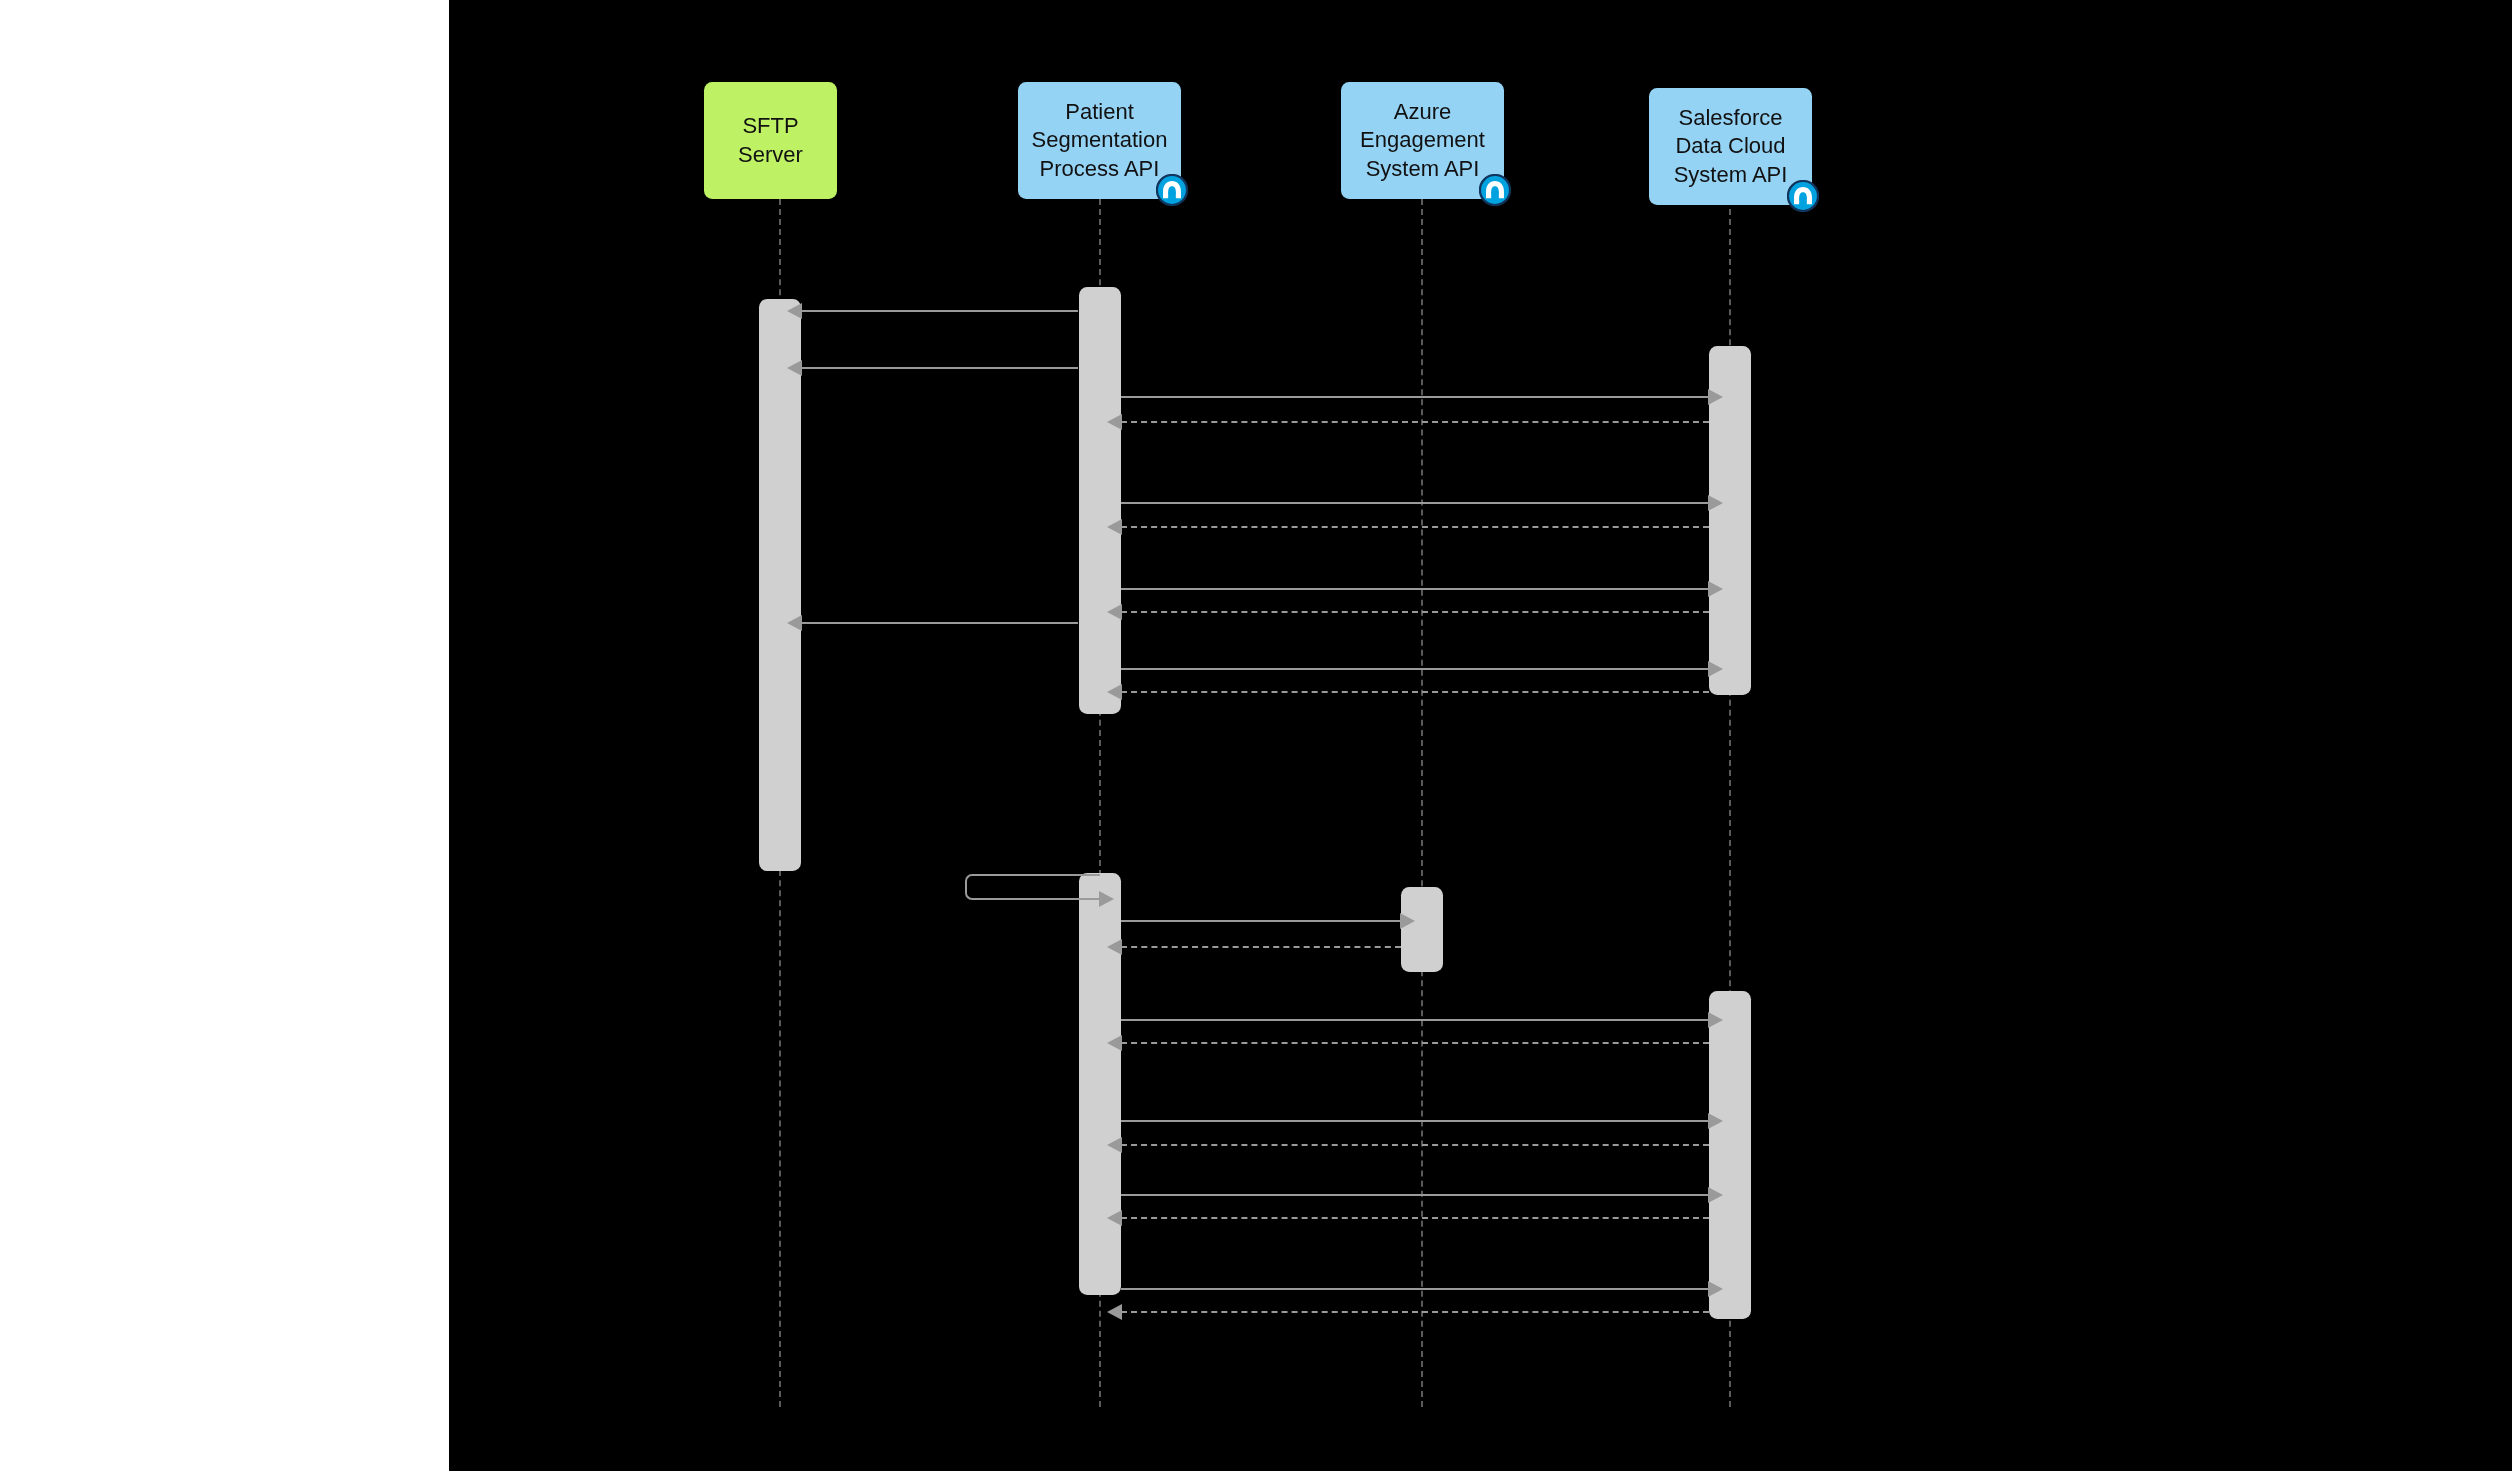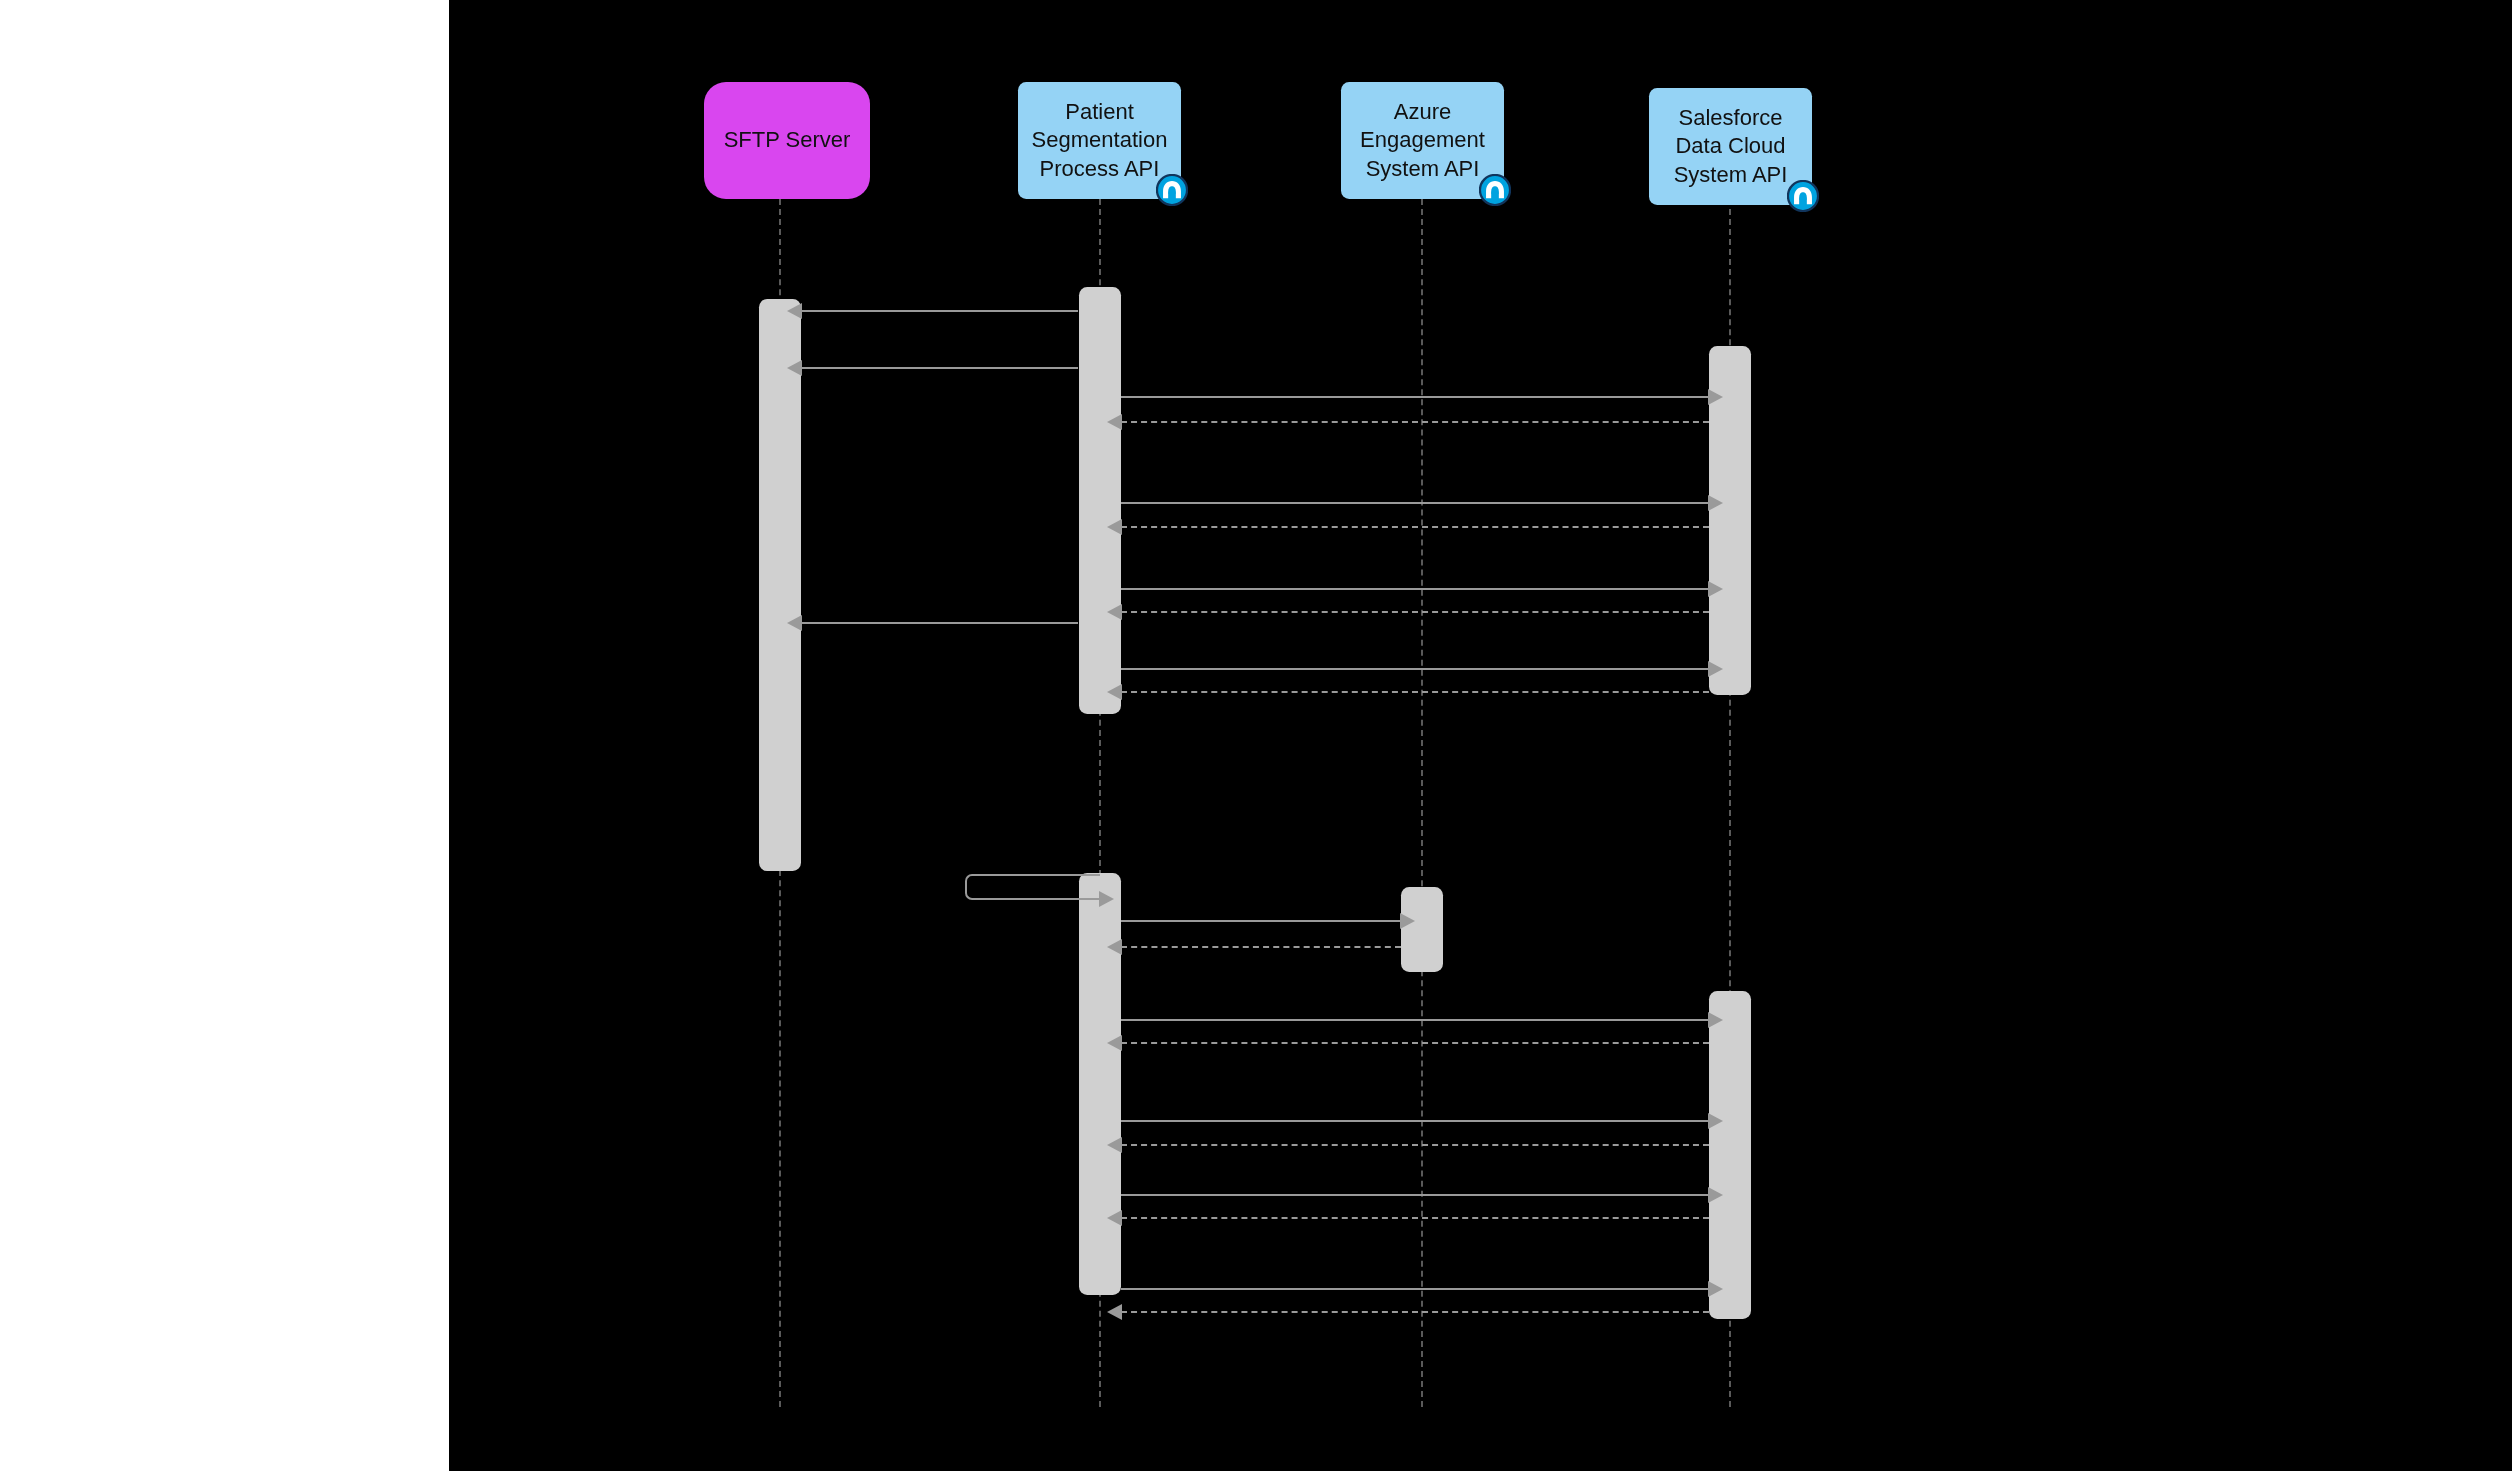--- a/index.html
+++ b/index.html
@@ -200,21 +200,21 @@
         <span class="head right" style="border-left-color: rgb(154, 154, 154);"></span>
       </div>
       <div class="msg dashed" style="left: 1121px; top: 1311px; width: 588px; border-top-color: rgb(154, 154, 154);">
         <span class="head left" style="border-right-color: rgb(154, 154, 154);"></span>
       </div>
       <div class="found-msg" style="left: 965px; top: 874px; width: 135px; height: 26px; border-color: rgb(154, 154, 154) transparent rgb(154, 154, 154) rgb(154, 154, 154);">
         <span class="head" style="border-left-color: rgb(154, 154, 154);"></span>
       </div>
     </div>
   <div id="layer-participants">
-      <div class="participant green" style="left: 704px; top: 82px; width: 166px; height: 117px; background: #d946ef; border-radius: 22px;">
+      <div class="participant green" style="left: 704px; top: 82px; width: 133px; height: 117px; background: #bef264;">
         <span class="plabel">SFTP Server</span>
       </div>
       <div class="participant blue" style="left: 1018px; top: 82px; width: 163px; height: 117px; background: rgb(149, 211, 245);">
         <span class="plabel">Patient
 Segmentation
 Process API</span>
         <svg class="mule-badge" viewBox="0 0 100 100">
           <circle cx="50" cy="50" r="47" fill="#00a3e0" stroke="#11355c" stroke-width="7"></circle>
           <path d="M22 76 L22 54 C22 34 34 22 50 22 C66 22 78 34 78 54 L78 76 L62 76 L62 54 C62 44 57 38 50 38 C43 38 38 44 38 54 L38 76 Z" fill="#ffffff"></path>
           <path d="M50 38 L62 60 L50 70 L38 60 Z" fill="#00a3e0"></path>

